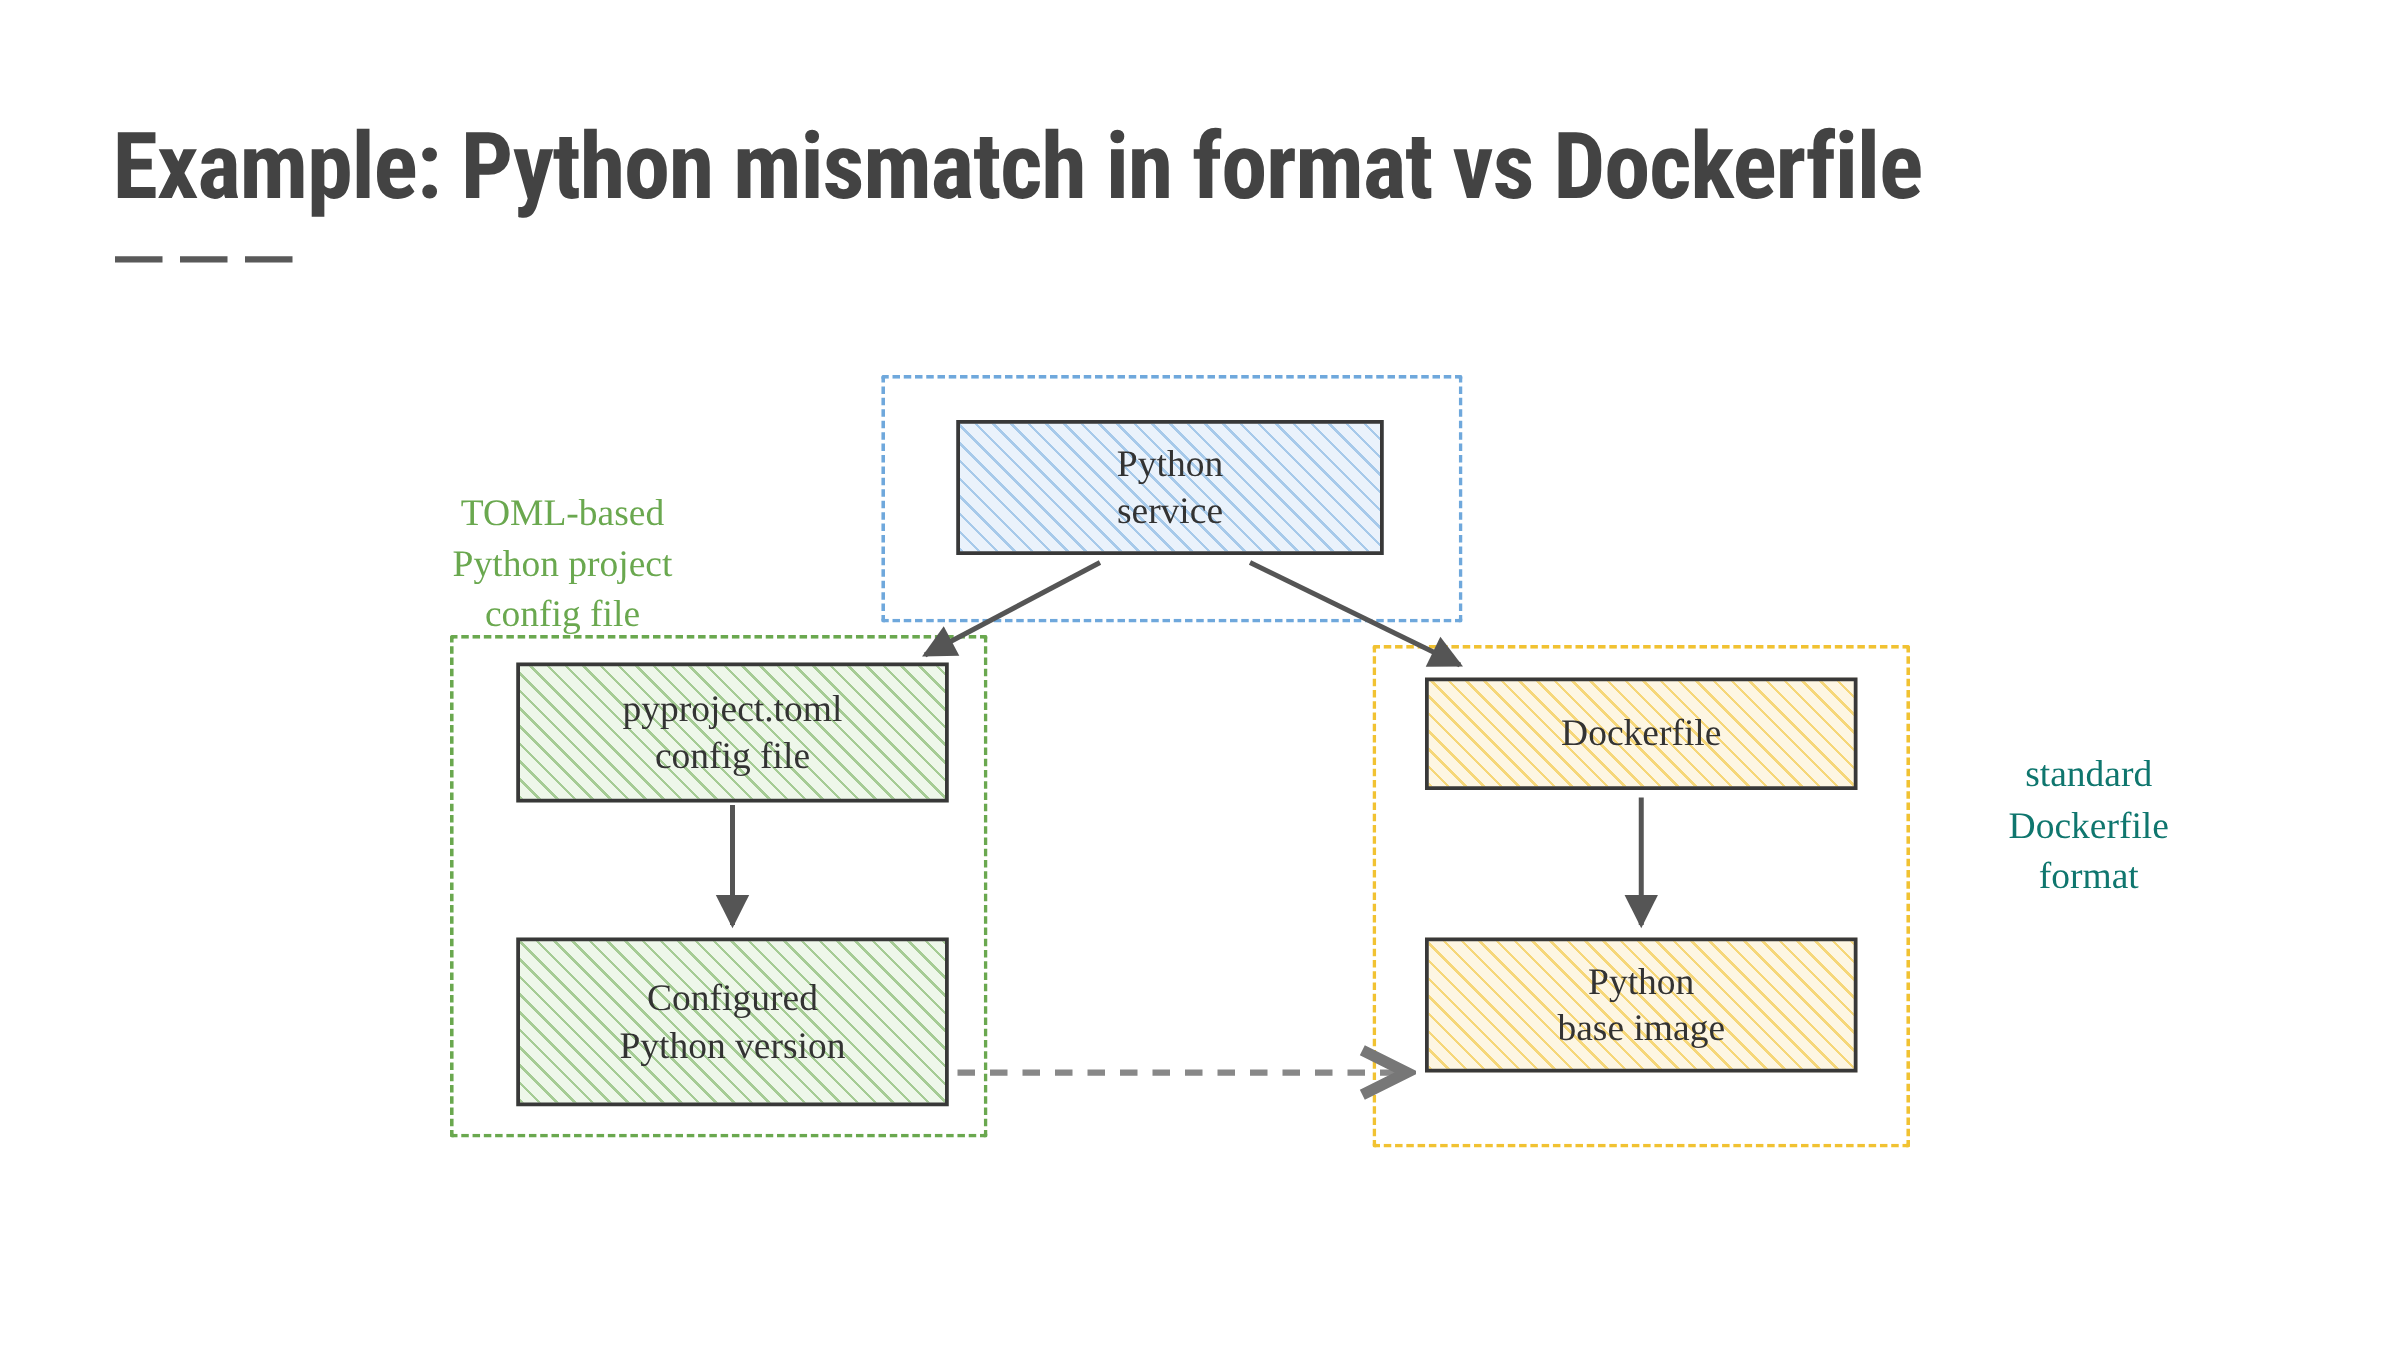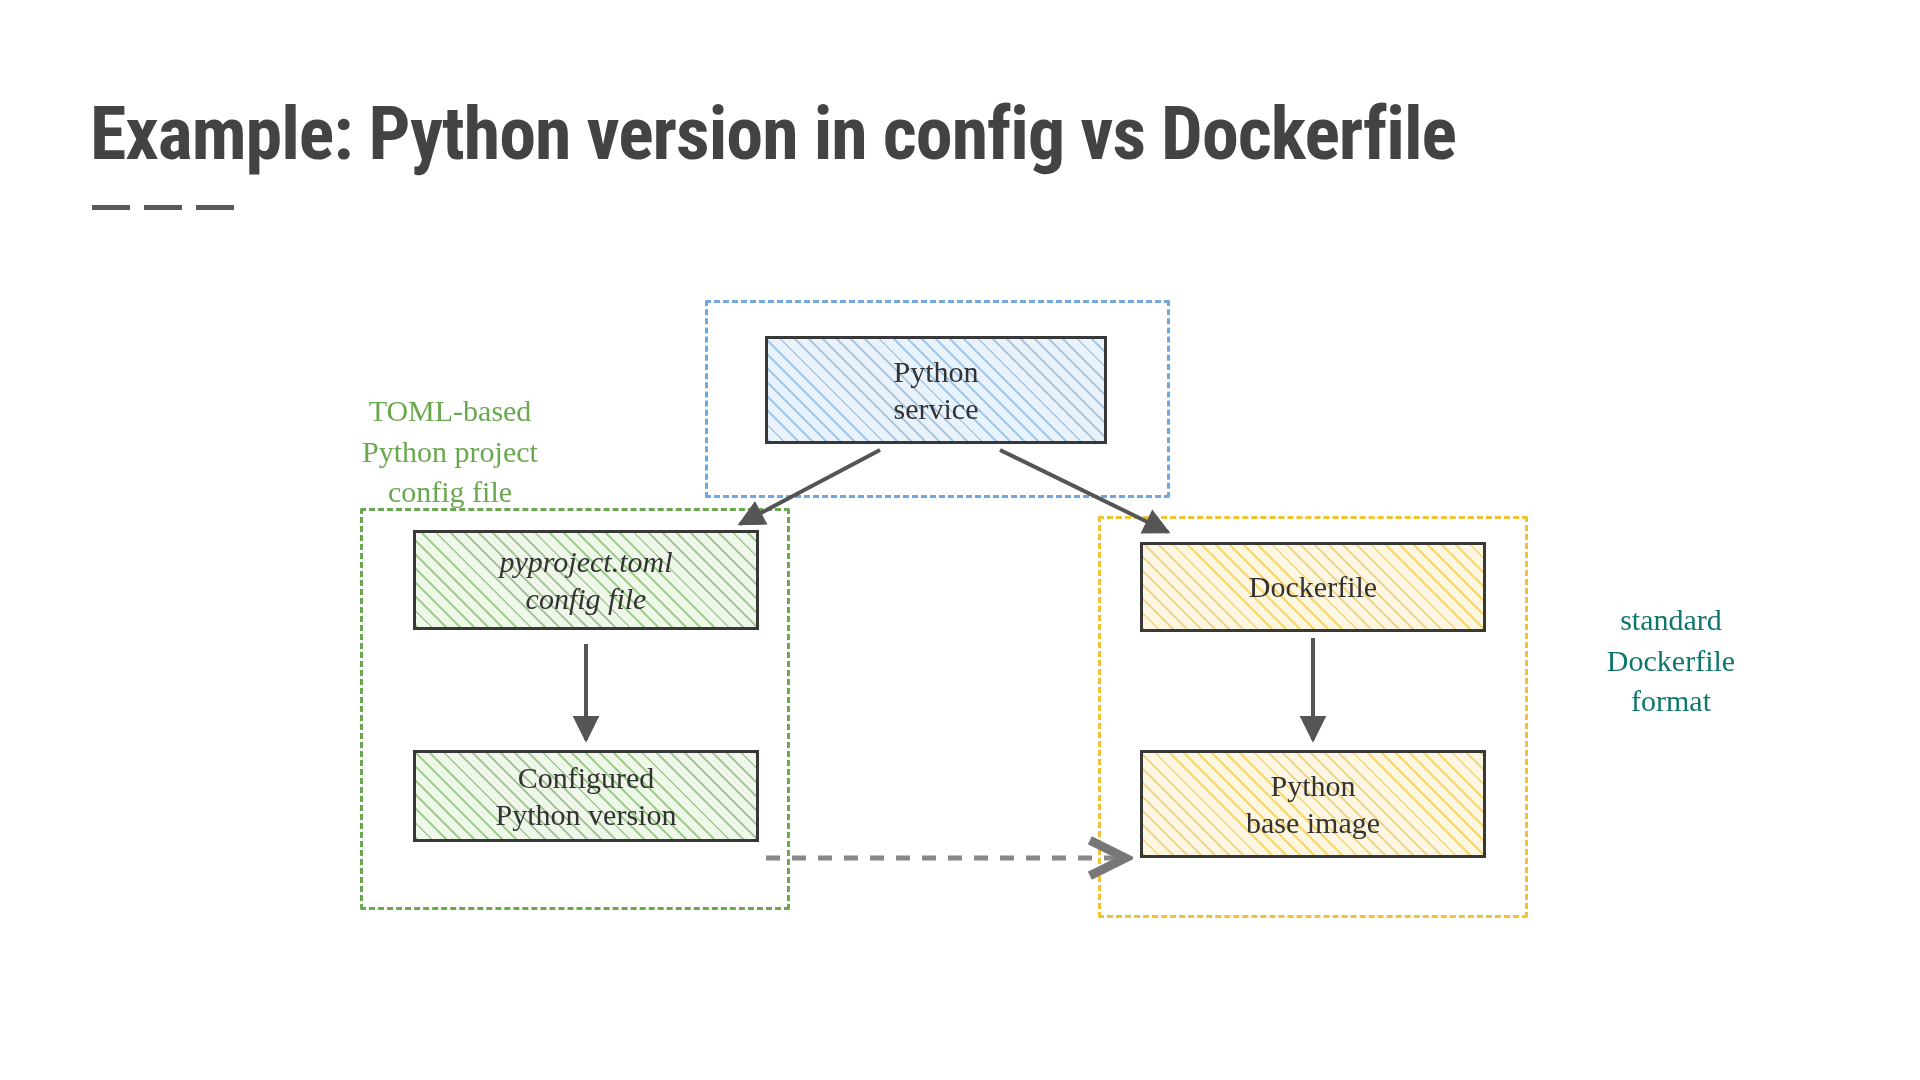--- a/index.html
+++ b/index.html
@@ -112,45 +112,45 @@
     left: 0; top: 0;
     width: 1920px;
     height: 1080px;
     pointer-events: none;
   }
 </style>
 </head>
 <body>
 
 <div class="slide">
-  <h1 class="title">Example: Python version in config vs Dockerfile</h1>
+  <h1 class="title">Example: Python mismatch in format vs Dockerfile</h1>
   <div class="title-underline">
     <span></span>
       <span></span>
       <span></span>
   </div>
 </div>
 
 <div class="canvas">
 
   <div class="group group-blue" style="left:705px; top:300px; width:465px; height:198px;"></div>
 
   <div class="group group-green" style="left:360px; top:508px; width:430px; height:402px;"></div>
 
   <div class="group group-amber" style="left:1098px; top:516px; width:430px; height:402px;"></div>
 
   <div class="box hatch-blue" style="left:765px; top:336px; width:342px; height:108px;">
     <span>Python<br>service</span>
   </div>
 
-  <div class="box hatch-green" style="left:413px; top:530px; width:346px; height:100px;font-style:italic;">
+  <div class="box hatch-green" style="left:413px; top:530px; width:346px; height:112px;">
     <span>pyproject.toml<br>config file</span>
   </div>
 
-  <div class="box hatch-green" style="left:413px; top:750px; width:346px; height:92px;">
+  <div class="box hatch-green" style="left:413px; top:750px; width:346px; height:135px;">
     <span>Configured<br>Python version</span>
   </div>
 
   <div class="box hatch-amber" style="left:1140px; top:542px; width:346px; height:90px;">
     <span>Dockerfile</span>
   </div>
 
   <div class="box hatch-amber" style="left:1140px; top:750px; width:346px; height:108px;">
     <span>Python<br>base image</span>
   </div>

